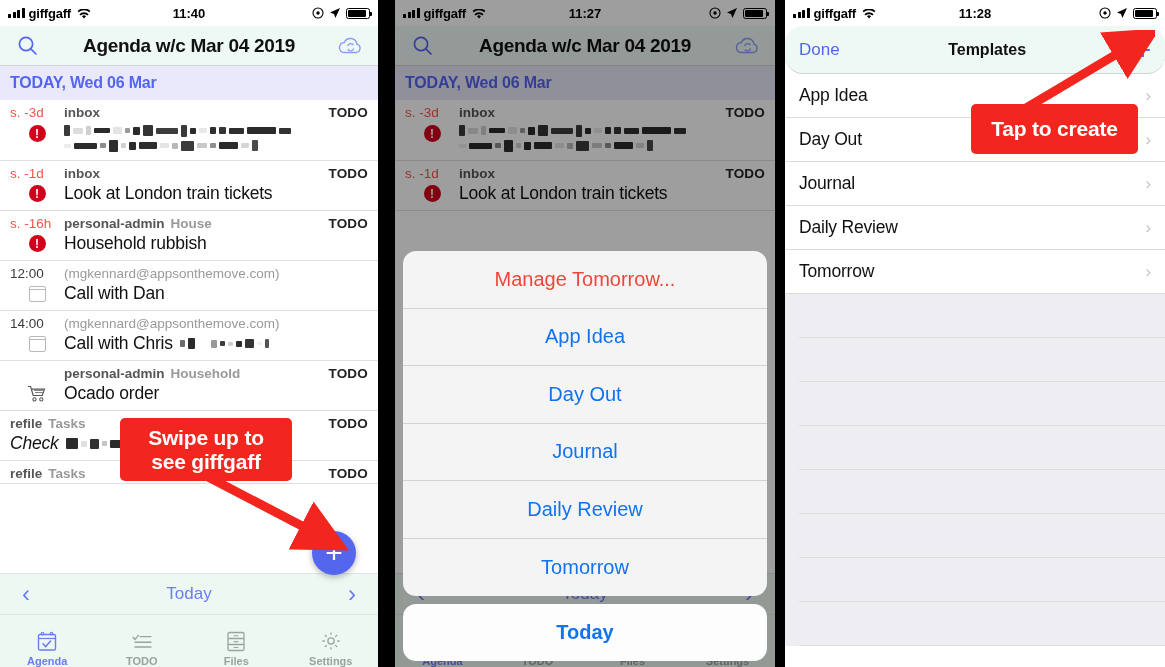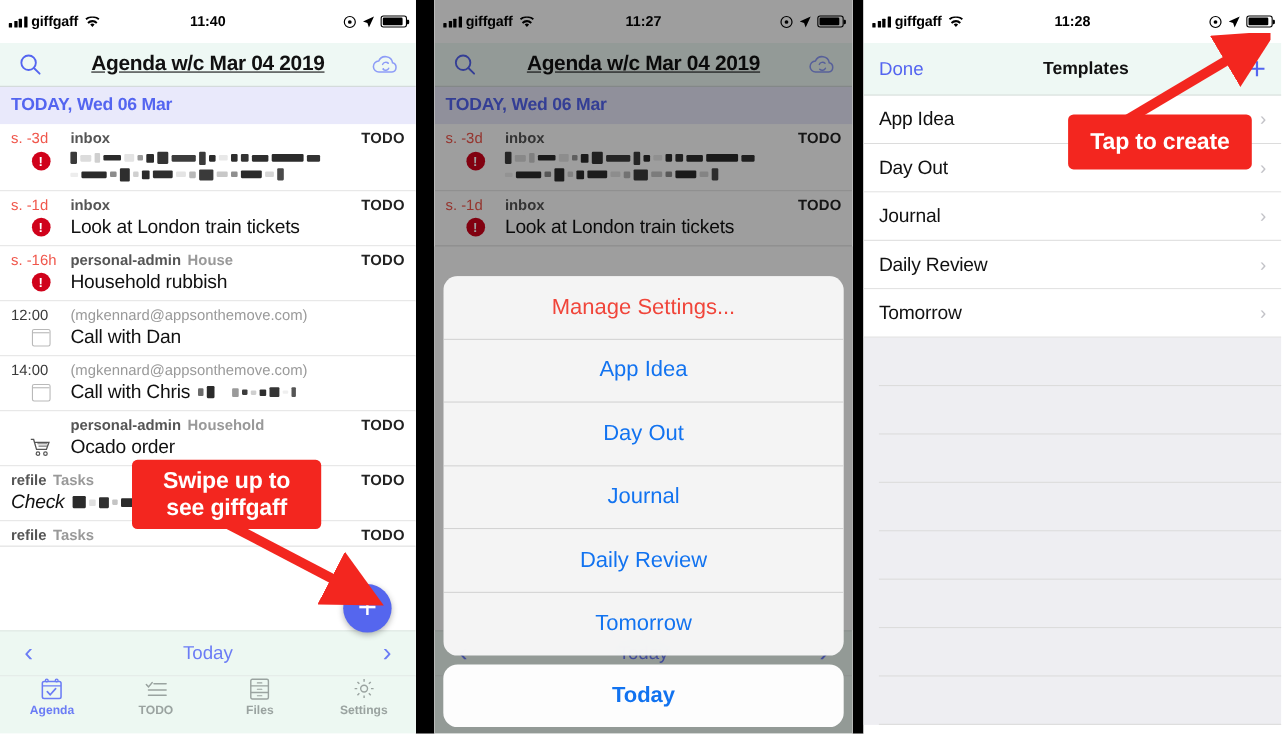--- a/index.html
+++ b/index.html
@@ -14,21 +14,21 @@
   
   .panel { position: relative; height: 667px; overflow: hidden; background:#fff; }
   .panel-1 { width: 378px; }
   .gap { width: 17px; background:#000; height:667px; }
   .panel-2 { width: 380px; }
   .gap2 { width: 10px; background:#000; height:667px; }
   .panel-3 { width: 380px; }
 
   
   .statusbar {
-    height: 39px; display: flex; align-items: center;
+    height: 26px; display: flex; align-items: center;
     padding: 0 8px; font-size: 13px; font-weight: bold; color:#000;
     background:#fff; position: relative;
   }
   .sb-left { display:flex; align-items:center; gap:4px; }
   .sig { display:flex; align-items:flex-end; gap:1.5px; height:10px; }
   .sig i { width:3px; background:#000; display:block; border-radius:.5px; }
   .sig i:nth-child(1){height:4px;} .sig i:nth-child(2){height:6px;}
   .sig i:nth-child(3){height:8px;} .sig i:nth-child(4){height:10px; background:#000;}
   .carrier { font-size:13px; font-weight:bold; letter-spacing:-.2px; }
   .wifi { width:14px; height:11px; position:relative; margin-left:2px;}
@@ -40,21 +40,21 @@
   .batt { width:24px; height:11px; border:1px solid #000; border-radius:2.5px; padding:1px; position:relative;}
   .batt::after{content:""; position:absolute; right:-3px; top:3px; width:2px; height:4px; background:#000; border-radius:0 1px 1px 0;}
   .batt i { display:block; height:100%; width:92%; background:#000; border-radius:1px;}
 
   
   .navbar {
     height:40px; background:#eef8f4;
     display:flex; align-items:center; justify-content:space-between;
     padding:0 14px; border-bottom:1px solid #cfd6d4;
   }
-  .nav-title { font-size:19px; font-weight:bold; color:#111; letter-spacing:-.3px;text-decoration:underline;}
+  .nav-title { font-size:19px; font-weight:bold; color:#111; letter-spacing:-.3px;}
   .nav-title-sm { font-size:16px; font-weight:bold; color:#111;}
   .nav-btn { font-size:17px; color:#5465f0; }
   .icon-btn { width:26px; height:26px; display:flex; align-items:center; justify-content:center; cursor:pointer;}
 
   
   .section-head {
     background:#e9e9fb; height:34px; display:flex; align-items:center;
     padding:0 10px; font-size:16px; font-weight:bold; color:#5465f0;
     letter-spacing:-.2px;
   }
@@ -89,21 +89,21 @@
   
   .todaybar {
     height:42px; background:#edf8f2; display:flex; align-items:center;
     justify-content:space-between; padding:0 22px; border-top:1px solid #dfe7e3;
     border-bottom:1px solid #dfe7e3;
   }
   .todaybar .lbl{ font-size:17px; color:#6b7cf5;}
   .chev { color:#6b7cf5; font-size:24px; font-weight:300; line-height:1;}
 
   
-  .tabbar { height:52px; background:#edf8f2; display:flex; align-items:flex-start; }
+  .tabbar { height:52px; background:#edf8f2; display:flex; align-items:flex-end; }
   .tab { flex:1; display:flex; flex-direction:column; align-items:center; gap:3px; }
   .tab .tl { font-size:11px; color:#9aa3a0; font-weight:bold; }
   .tab.active .tl { color:#6b7cf5; }
   .tabicon { height:22px; display:flex; align-items:center; justify-content:center;}
 
   
   .fab {
     position:absolute; right:22px; bottom:92px;
     width:44px;height:44px;border-radius:50%;
     background:#5566ee; color:#fff; display:flex; align-items:center; justify-content:center;
@@ -142,21 +142,21 @@
   .sheet-item.destructive { color:#f0453a; }
   .sheet-cancel {
     margin-top:8px; background:#fdfdfd; border-radius:13px; height:57px;
     display:flex; align-items:center; justify-content:center;
     font-size:20px; font-weight:bold; color:#1273f0;
   }
 
   
   .tpl-nav {
     height:48px; background:#eef8f4; display:flex; align-items:center;
-    justify-content:space-between; padding:0 14px; border-bottom:1px solid #cfd6d4;
+    justify-content:space-between; padding:0 14px; border-bottom:1px solid #cfd6d4;border-radius:18px;
   }
   .tpl-row {
     height:44px; display:flex; align-items:center; justify-content:space-between;
     padding:0 14px; background:#fff; border-bottom:1px solid #dcdcdc;
     font-size:17.5px; color:#111; letter-spacing:-.2px;
   }
   .tpl-row .dis { color:#c2c2c7; font-size:17px; font-weight:300;}
   .tpl-filler { background:#eeeef2; flex:1; }
   .filler-row { height:44px; border-bottom:1px solid #dcdcdc; margin-left:14px;}
   .plus-nav { font-size:28px; color:#5465f0; font-weight:300; line-height:1;}
@@ -608,21 +608,21 @@
           <span class="tabicon"></span>
           <span class="tl">Settings</span>
         </div>
     </div>
 
     <div class="dim"></div>
 
     <div class="sheet-wrap">
       <div class="sheet">
         <div class="sheet-item destructive">
-            <span>Manage Settings...</span>
+            <span>Manage Tomorrow...</span>
           </div>
         <div class="sheet-item">
             <span>App Idea</span>
           </div>
         <div class="sheet-item">
             <span>Day Out</span>
           </div>
         <div class="sheet-item">
             <span>Journal</span>
           </div>

